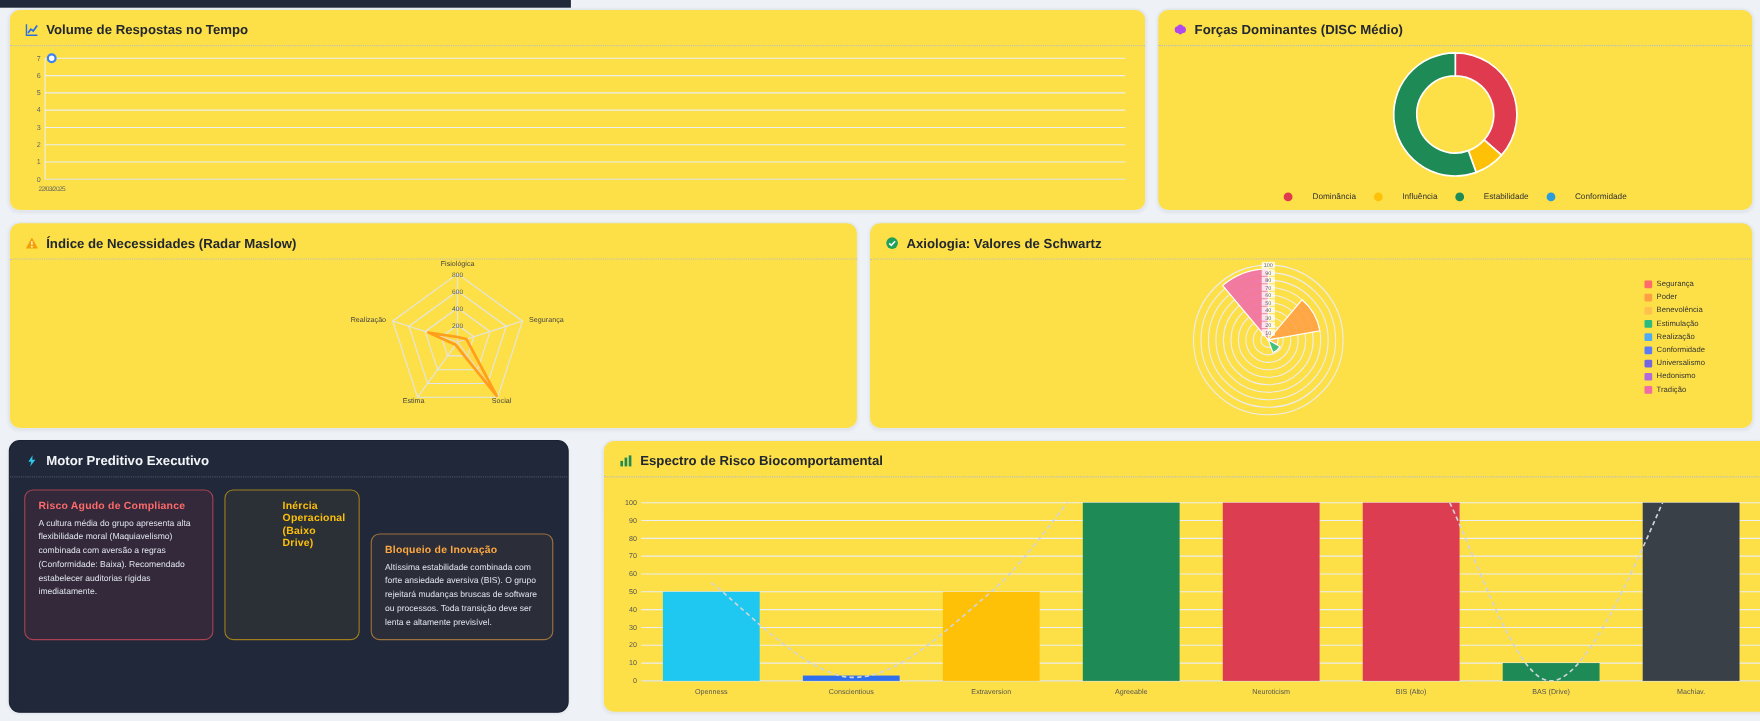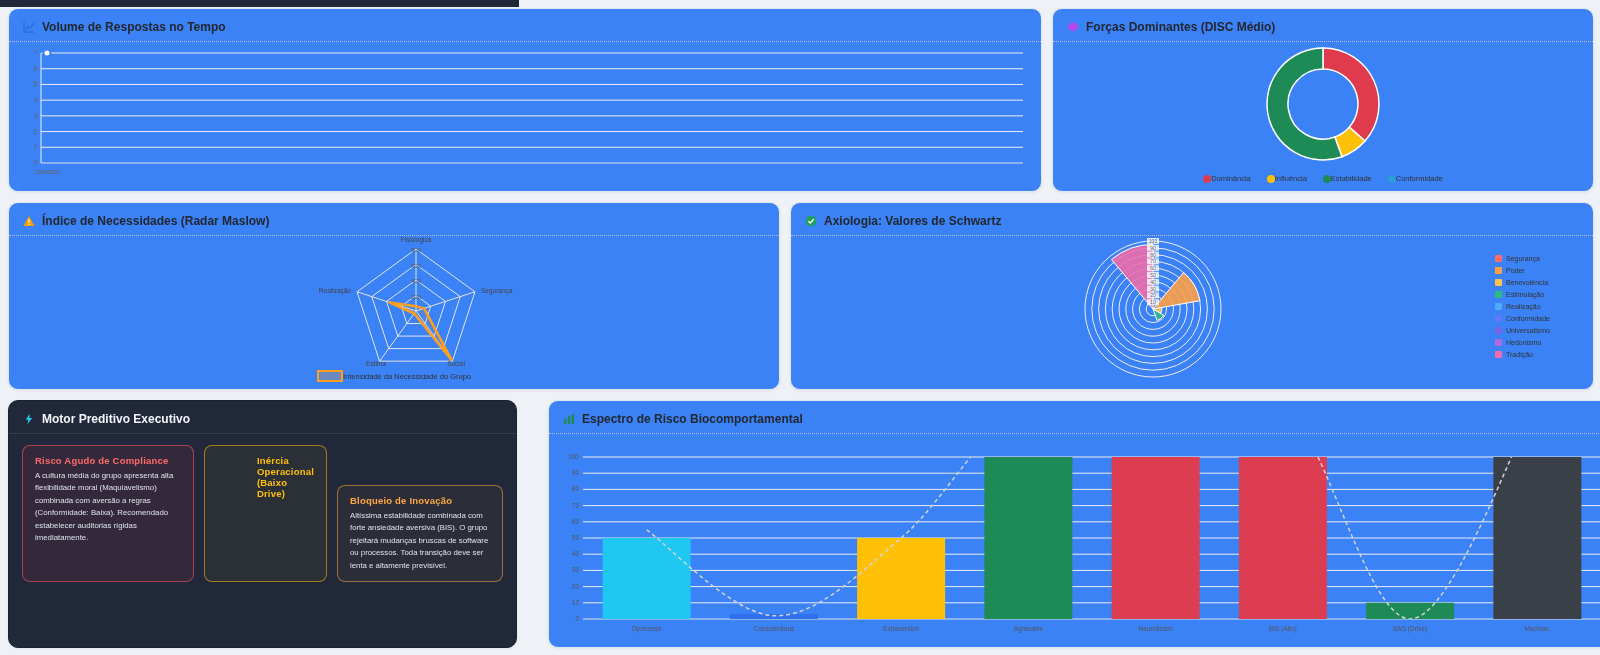--- a/index.html
+++ b/index.html
@@ -1,25 +1,25 @@
 <!DOCTYPE html>
 <html><head>
 <meta charset="utf-8">
 <style>
   html,body{margin:0;padding:0}
   body{width:1600px;height:655px;background:#eef1f6;font-family:"Liberation Sans",sans-serif;position:relative;overflow:hidden}
-  .card{position:absolute;background:#3b82f6;border:1px solid #e3e8ef;border-radius:10px;box-shadow:0 1px 3px rgba(16,24,40,.06);overflow:hidden}
+  .card{position:absolute;background:#fde047;border:1px solid #e3e8ef;border-radius:10px;box-shadow:0 1px 3px rgba(16,24,40,.06);overflow:hidden}
   .card-header{display:flex;align-items:center;gap:7px;padding:11px 14px 7px;border-bottom:1px dotted #b6bdc9}
   .card-title{font-size:12px;font-weight:700;color:#23272f}
   .dark{background:#202839;border-color:#1a2130}
   .dark .card-title{color:#f3f5f9}
   .dark .card-header{border-bottom-color:#4a5268}
   .chart-wrap{position:absolute;left:0;right:0}
   .hlegend{position:absolute;left:0;right:0;display:flex;justify-content:center;align-items:center;gap:16px;font-size:7.5px;color:#333}
-  .hlegend .item{display:flex;align-items:center;gap:0;cursor:pointer}
+  .hlegend .item{display:flex;align-items:center;gap:18px;cursor:pointer}
   .vlegend{position:absolute;display:flex;flex-direction:column;gap:5px;font-size:7px;color:#333}
   .vlegend .item{display:flex;align-items:center;gap:4px;cursor:pointer}
   .sw-dot{width:8px;height:8px;border-radius:50%}
   .sw-box{width:7px;height:7px;border-radius:1px}
   .sw-rect{width:22px;height:8px;border-radius:1px}
   .alerts{padding:11px 13px;display:flex;flex-direction:row;gap:10px}
   .alert{border:1px solid;border-radius:8px;padding:9px 12px}
   .alert-title{font-size:9.5px;font-weight:700;margin-bottom:4px;letter-spacing:.2px}
   .alert-body{font-size:7.8px;line-height:1.6;color:#dfe3ec}
   .bottom-strip{position:absolute;left:0;top:648;width:519px;height:7px;background:#202839}
@@ -123,26 +123,20 @@
         <text x="407" y="34.5" font-size="6" fill="#555" text-anchor="middle">600</text>
         <text x="407" y="19" font-size="6" fill="#555" text-anchor="middle">800</text>
         <polygon points="407,73.35 415.1077568014162,75.36563012295358 442.53161850108,126.90507730996558 405.1778657178933,80.50795268256233 380.4655231953652,69.37842585693896" fill="rgba(255,159,28,0.10)" stroke="#ff9f1c" stroke-width="2.5" stroke-linejoin="round"></polygon>
         <text x="407" y="9" font-size="6.5" fill="#444" text-anchor="middle">Fisiológica</text>
         <text x="472" y="60" font-size="6.5" fill="#444" text-anchor="start">Segurança</text>
         <text x="447" y="133" font-size="6.5" fill="#444" text-anchor="middle">Social</text>
         <text x="367" y="133" font-size="6.5" fill="#444" text-anchor="middle">Estima</text>
         <text x="342" y="60" font-size="6.5" fill="#444" text-anchor="end">Realização</text>
       </svg>
   </div>
-  <div class="hlegend" id="maslow-legend" style="bottom:7px">
-      <span class="item">
-        <span class="sw-rect" style="background: rgba(255, 159, 28, 0.25); border: 2px solid rgb(255, 159, 28);"></span>
-        <span>Intensidade da Necessidade do Grupo</span>
-      </span>
-    </div>
 </div>
 
 <div class="card" style="left:790px;top:202px;width:802px;height:186px">
   <div class="card-header">
     <svg width="12" height="12" viewBox="0 0 12 12">
       <circle cx="6" cy="6" r="5.3" fill="#20a05a"></circle>
       <path d="M3.4 6.2 L5.3 8 L8.7 4.3" stroke="#fff" stroke-width="1.4" fill="none"></path>
     </svg>
     <span class="card-title">Axiologia: Valores de Schwartz</span>
   </div>

